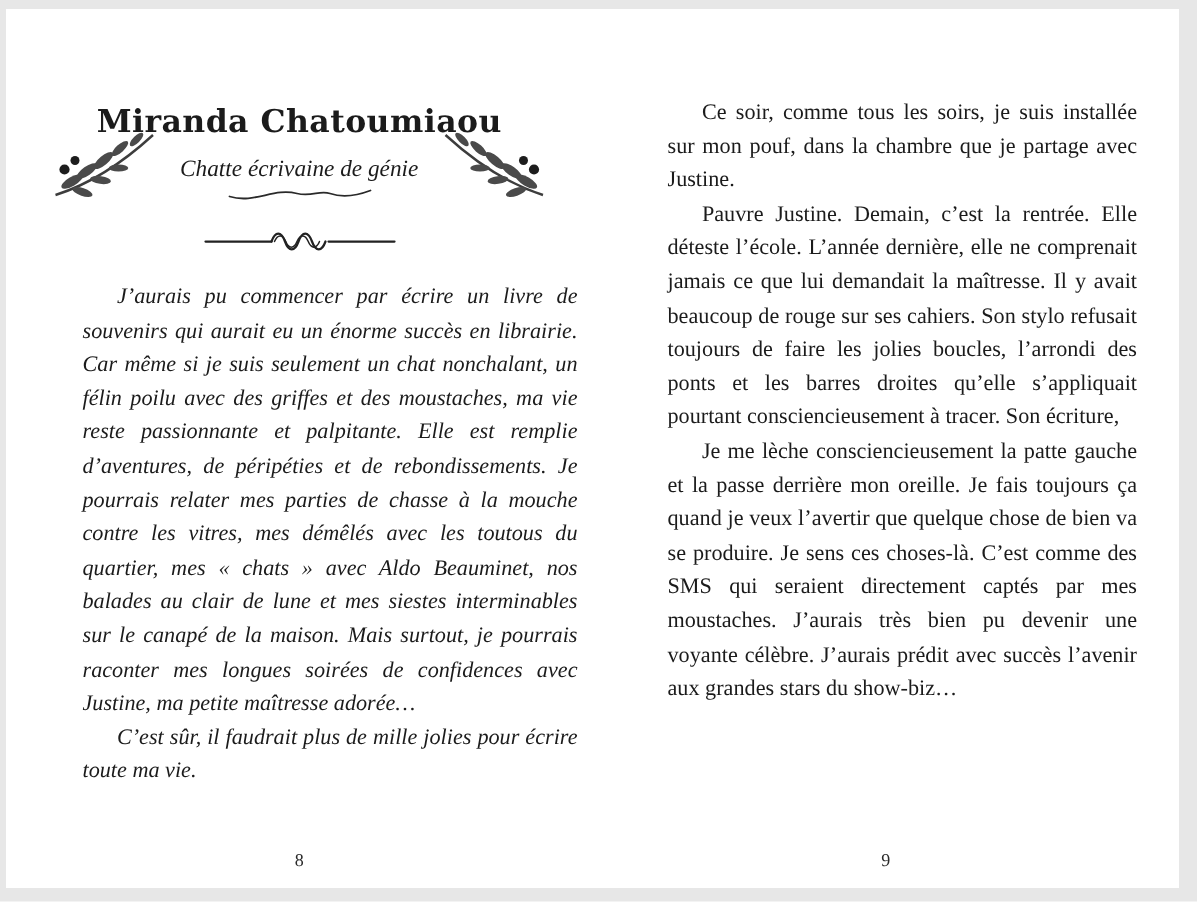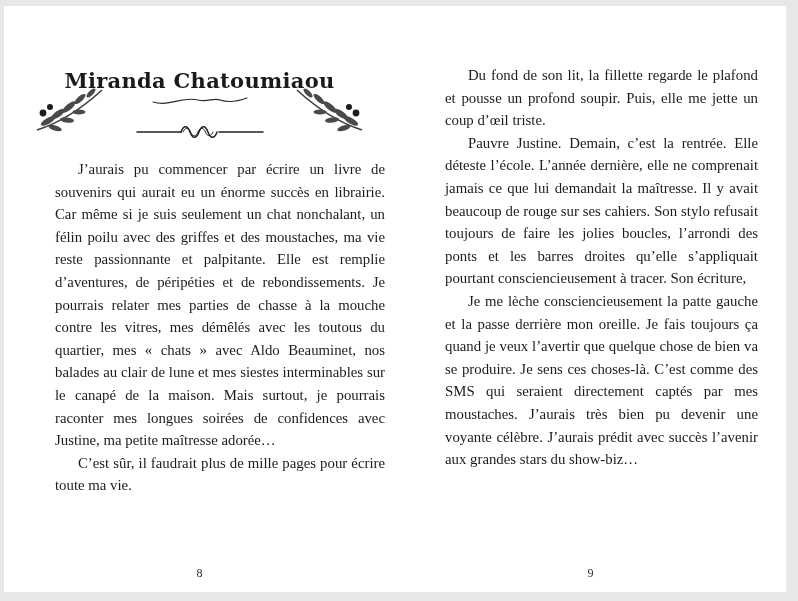--- a/index.html
+++ b/index.html
@@ -64,21 +64,21 @@
   }
 
   
   .body-text {
     font-size: 14.8px;
     line-height: 22.6px;
     text-align: justify;
     hyphens: auto;
     -webkit-hyphens: auto;
   }
-  .page-left  .body-text { margin: 17px 10px 0 51px; }
+  .page-left  .body-text { margin: 17px 10px 0 51px; font-style: italic; }
   .page-right .body-text { margin: 58px 28px 0 50px; }
   .body-text p { margin: 0; text-indent: 1.55em; }
 
   .pagenum {
     position: absolute;
     bottom: 11px; left: 0;
     width: 100%;
     text-align: center;
     font-size: 12px;
     color: #2a2a2a;
@@ -125,20 +125,21 @@
           <ellipse cx="45" cy="28" rx="6.5" ry="2.4" transform="rotate(0 45 28)"></ellipse>
         </g>
         <g fill="#1d1d1d">
           <circle cx="9" cy="29" r="3.4"></circle>
           <circle cx="16" cy="23" r="3"></circle>
         </g>
       </svg>
 
       <h1 class="chapter-title">Miranda Chatoumiaou</h1>
 
+      <div class="chapter-subtitle">Chatte écrivaine de génie</div>
 
 
       <div class="flourish-wrap">
         <svg width="100" height="14" viewBox="0 0 100 14" aria-hidden="true">
           <path d="M3 8 C 20 13, 32 2, 48 6 C 58 8.5, 63 3.5, 70 6 C 79 9, 89 7, 97 4" stroke="#2a2a2a" fill="none" stroke-width="1.2" stroke-linecap="round"></path>
         </svg>
       </div>
 
       <div class="divider-wrap">
         <svg width="130" height="18" viewBox="0 0 130 18" aria-hidden="true">
@@ -147,30 +148,30 @@
             <path d="M84 9 H128"></path>
             <path d="M46 9 c2.5 -7 6.5 -7 9 0 c2.5 7 6.5 7 9 0 c2.5 -7 6.5 -7 9 0 c2.5 7 6.5 7 9 0"></path>
             <path d="M48 9 c2 -5 5.5 -5 7.5 0 c2 5 5.5 5 7.5 0 c2 -5 5.5 -5 7.5 0 c2 5 5.5 5 7.5 0" stroke-width="1"></path>
           </g>
         </svg>
       </div>
     </div>
 
     <div class="body-text">
       <p>J’aurais pu commencer par écrire un livre de souvenirs qui aurait eu un énorme succès en librairie. Car même si je suis seulement un chat nonchalant, un félin poilu avec des griffes et des moustaches, ma vie reste passionnante et palpitante. Elle est remplie d’aventures, de péripéties et de rebondissements. Je pourrais relater mes parties de chasse à la mouche contre les vitres, mes démêlés avec les toutous du quartier, mes « chats » avec Aldo Beauminet, nos balades au clair de lune et mes siestes interminables sur le canapé de la maison. Mais surtout, je pourrais raconter mes longues soirées de confidences avec Justine, ma petite maîtresse adorée…</p>
-      <p>C’est sûr, il faudrait plus de mille pages pour écrire toute ma vie.</p>
+      <p>C’est sûr, il faudrait plus de mille jolies pour écrire toute ma vie.</p>
     </div>
 
     <div class="pagenum">8</div>
   </div>
 
   <div class="page page-right">
 
     <div class="body-text">
-      <p>Du fond de son lit, la fillette regarde le plafond et pousse un profond soupir. Puis, elle me jette un coup d’œil triste.</p>
+      <p>Ce soir, comme tous les soirs, je suis installée sur mon pouf, dans la chambre que je partage avec Justine.</p>
       <p>Pauvre Justine. Demain, c’est la rentrée. Elle déteste l’école. L’année dernière, elle ne comprenait jamais ce que lui demandait la maîtresse. Il y avait beaucoup de rouge sur ses cahiers. Son stylo refusait toujours de faire les jolies boucles, l’arrondi des ponts et les barres droites qu’elle s’appliquait pourtant consciencieusement à tracer. Son écriture,</p>
       <p>Je me lèche consciencieusement la patte gauche et la passe derrière mon oreille. Je fais toujours ça quand je veux l’avertir que quelque chose de bien va se produire. Je sens ces choses-là. C’est comme des SMS qui seraient directement captés par mes moustaches. J’aurais très bien pu devenir une voyante célèbre. J’aurais prédit avec succès l’avenir aux grandes stars du show-biz…</p>
     </div>
 
     <div class="pagenum">9</div>
   </div>
 
 </div>
 
 </body></html>

